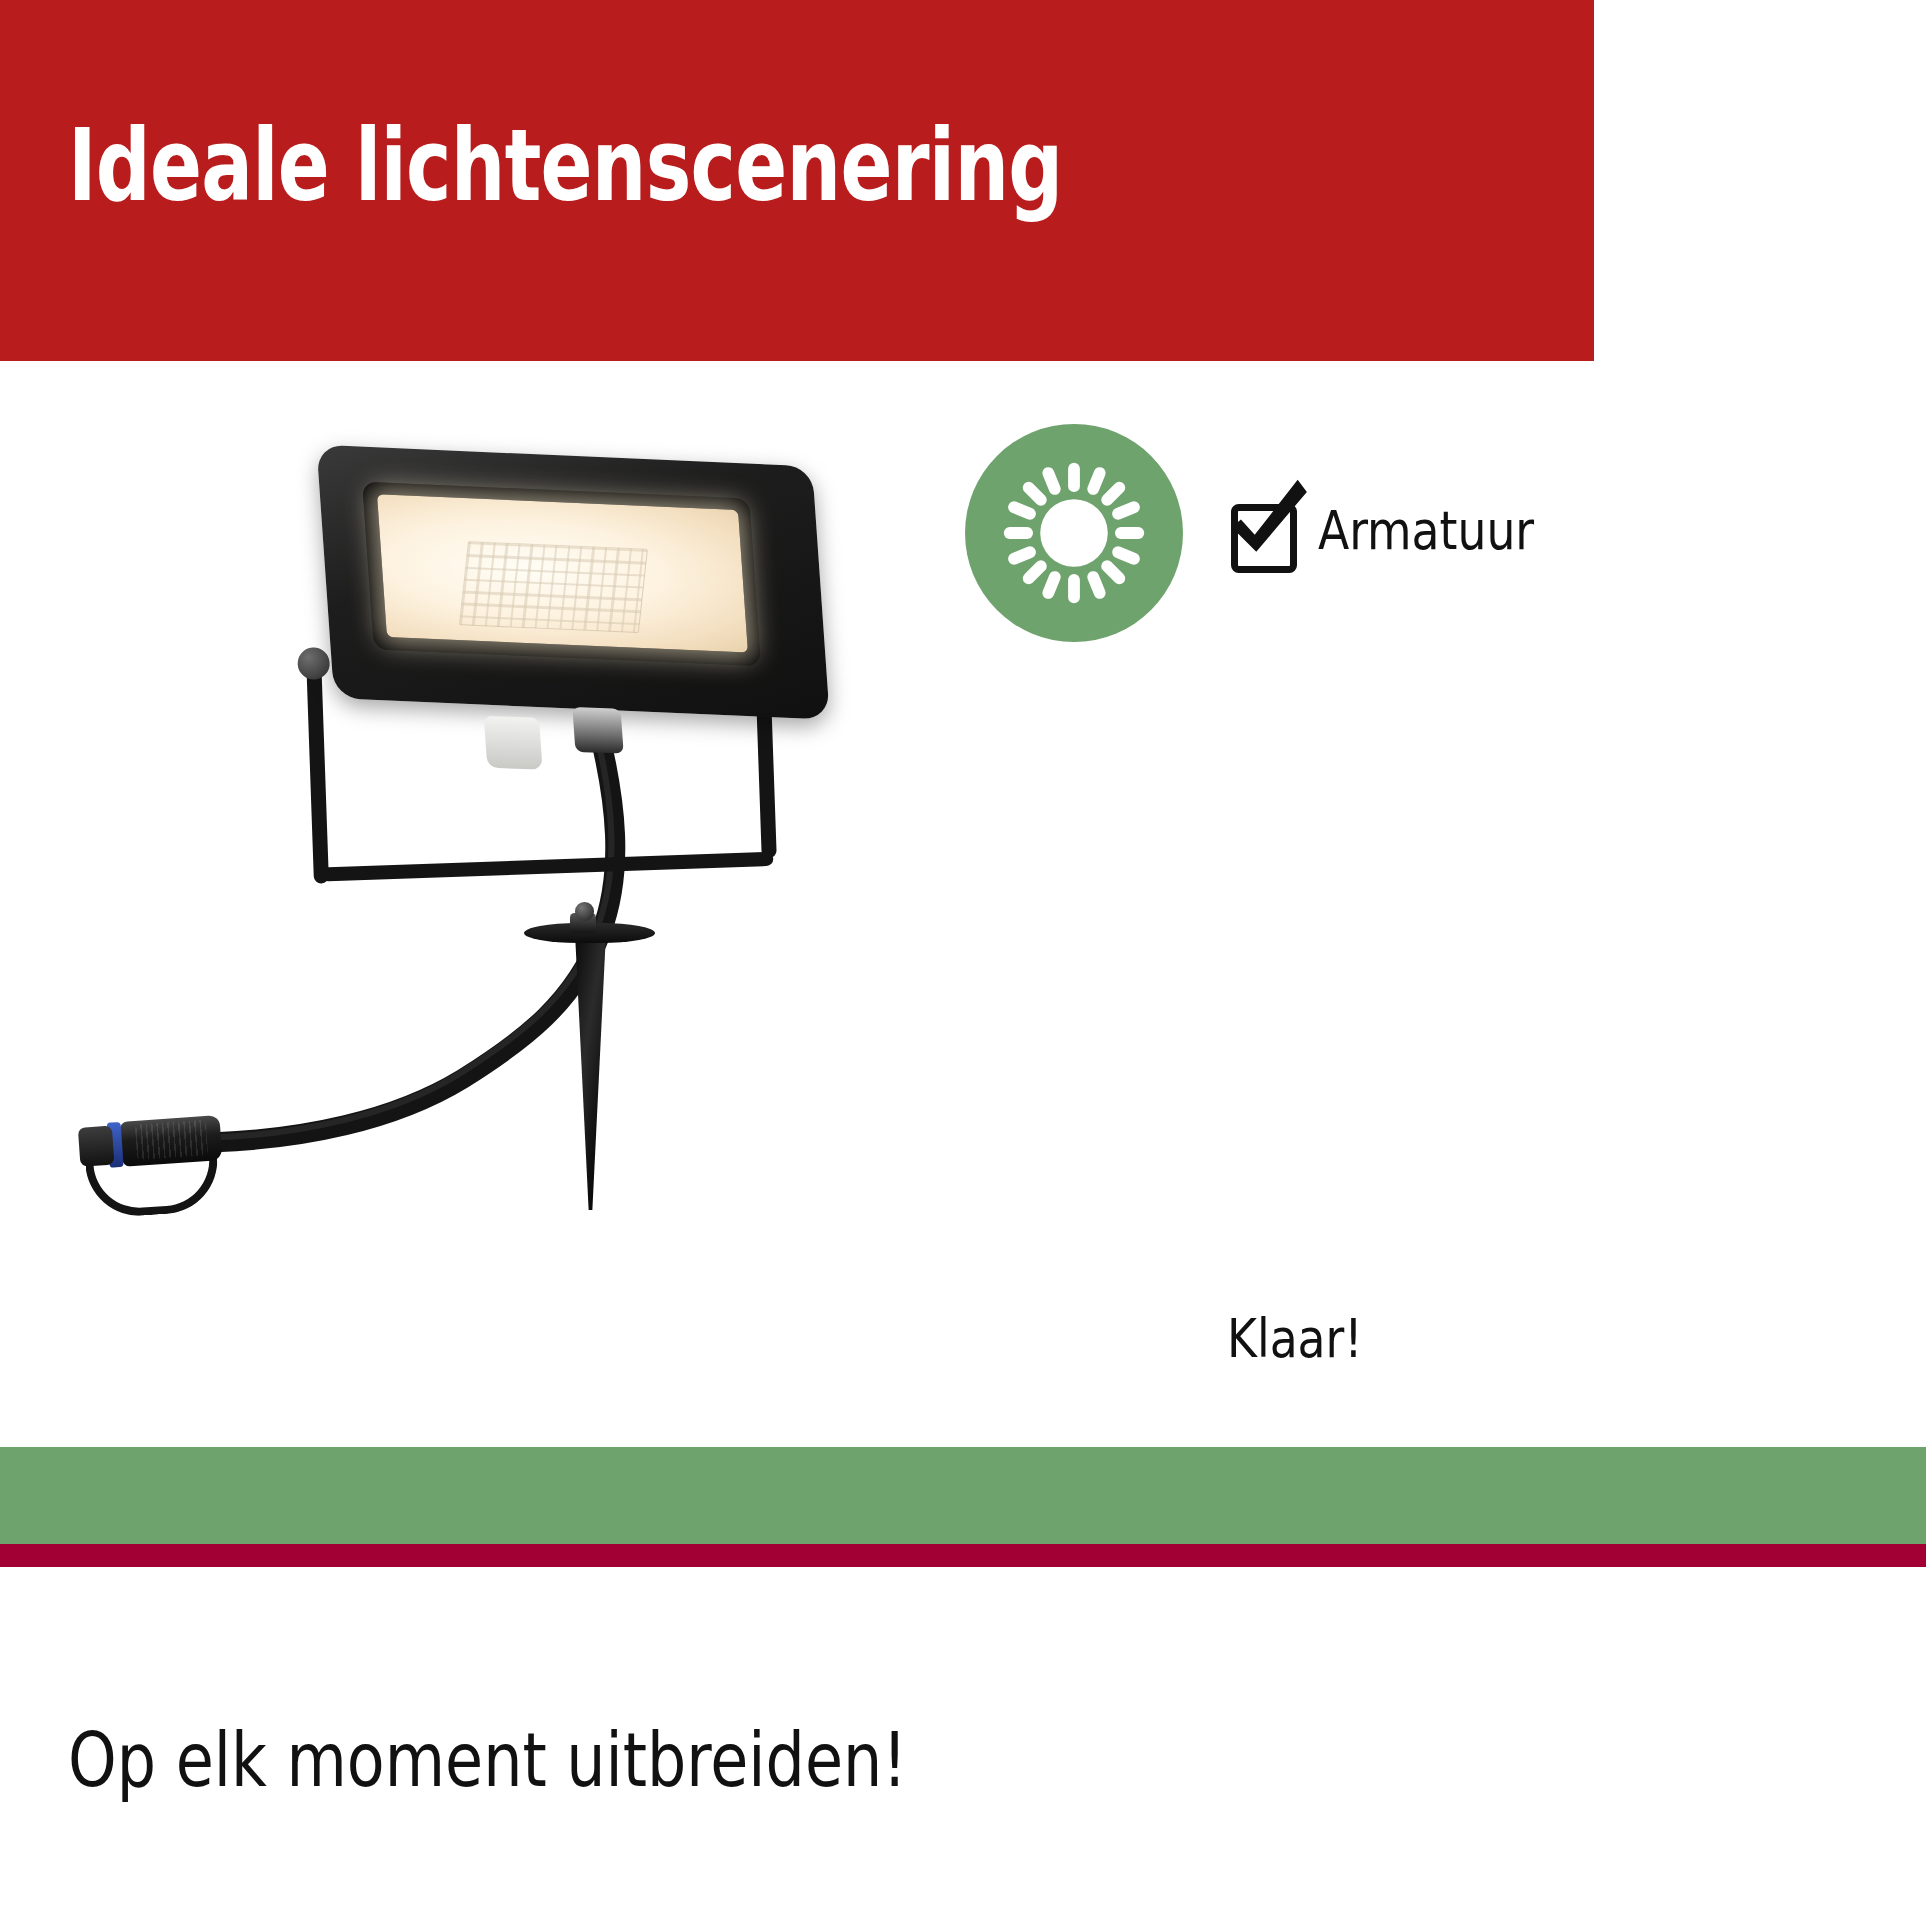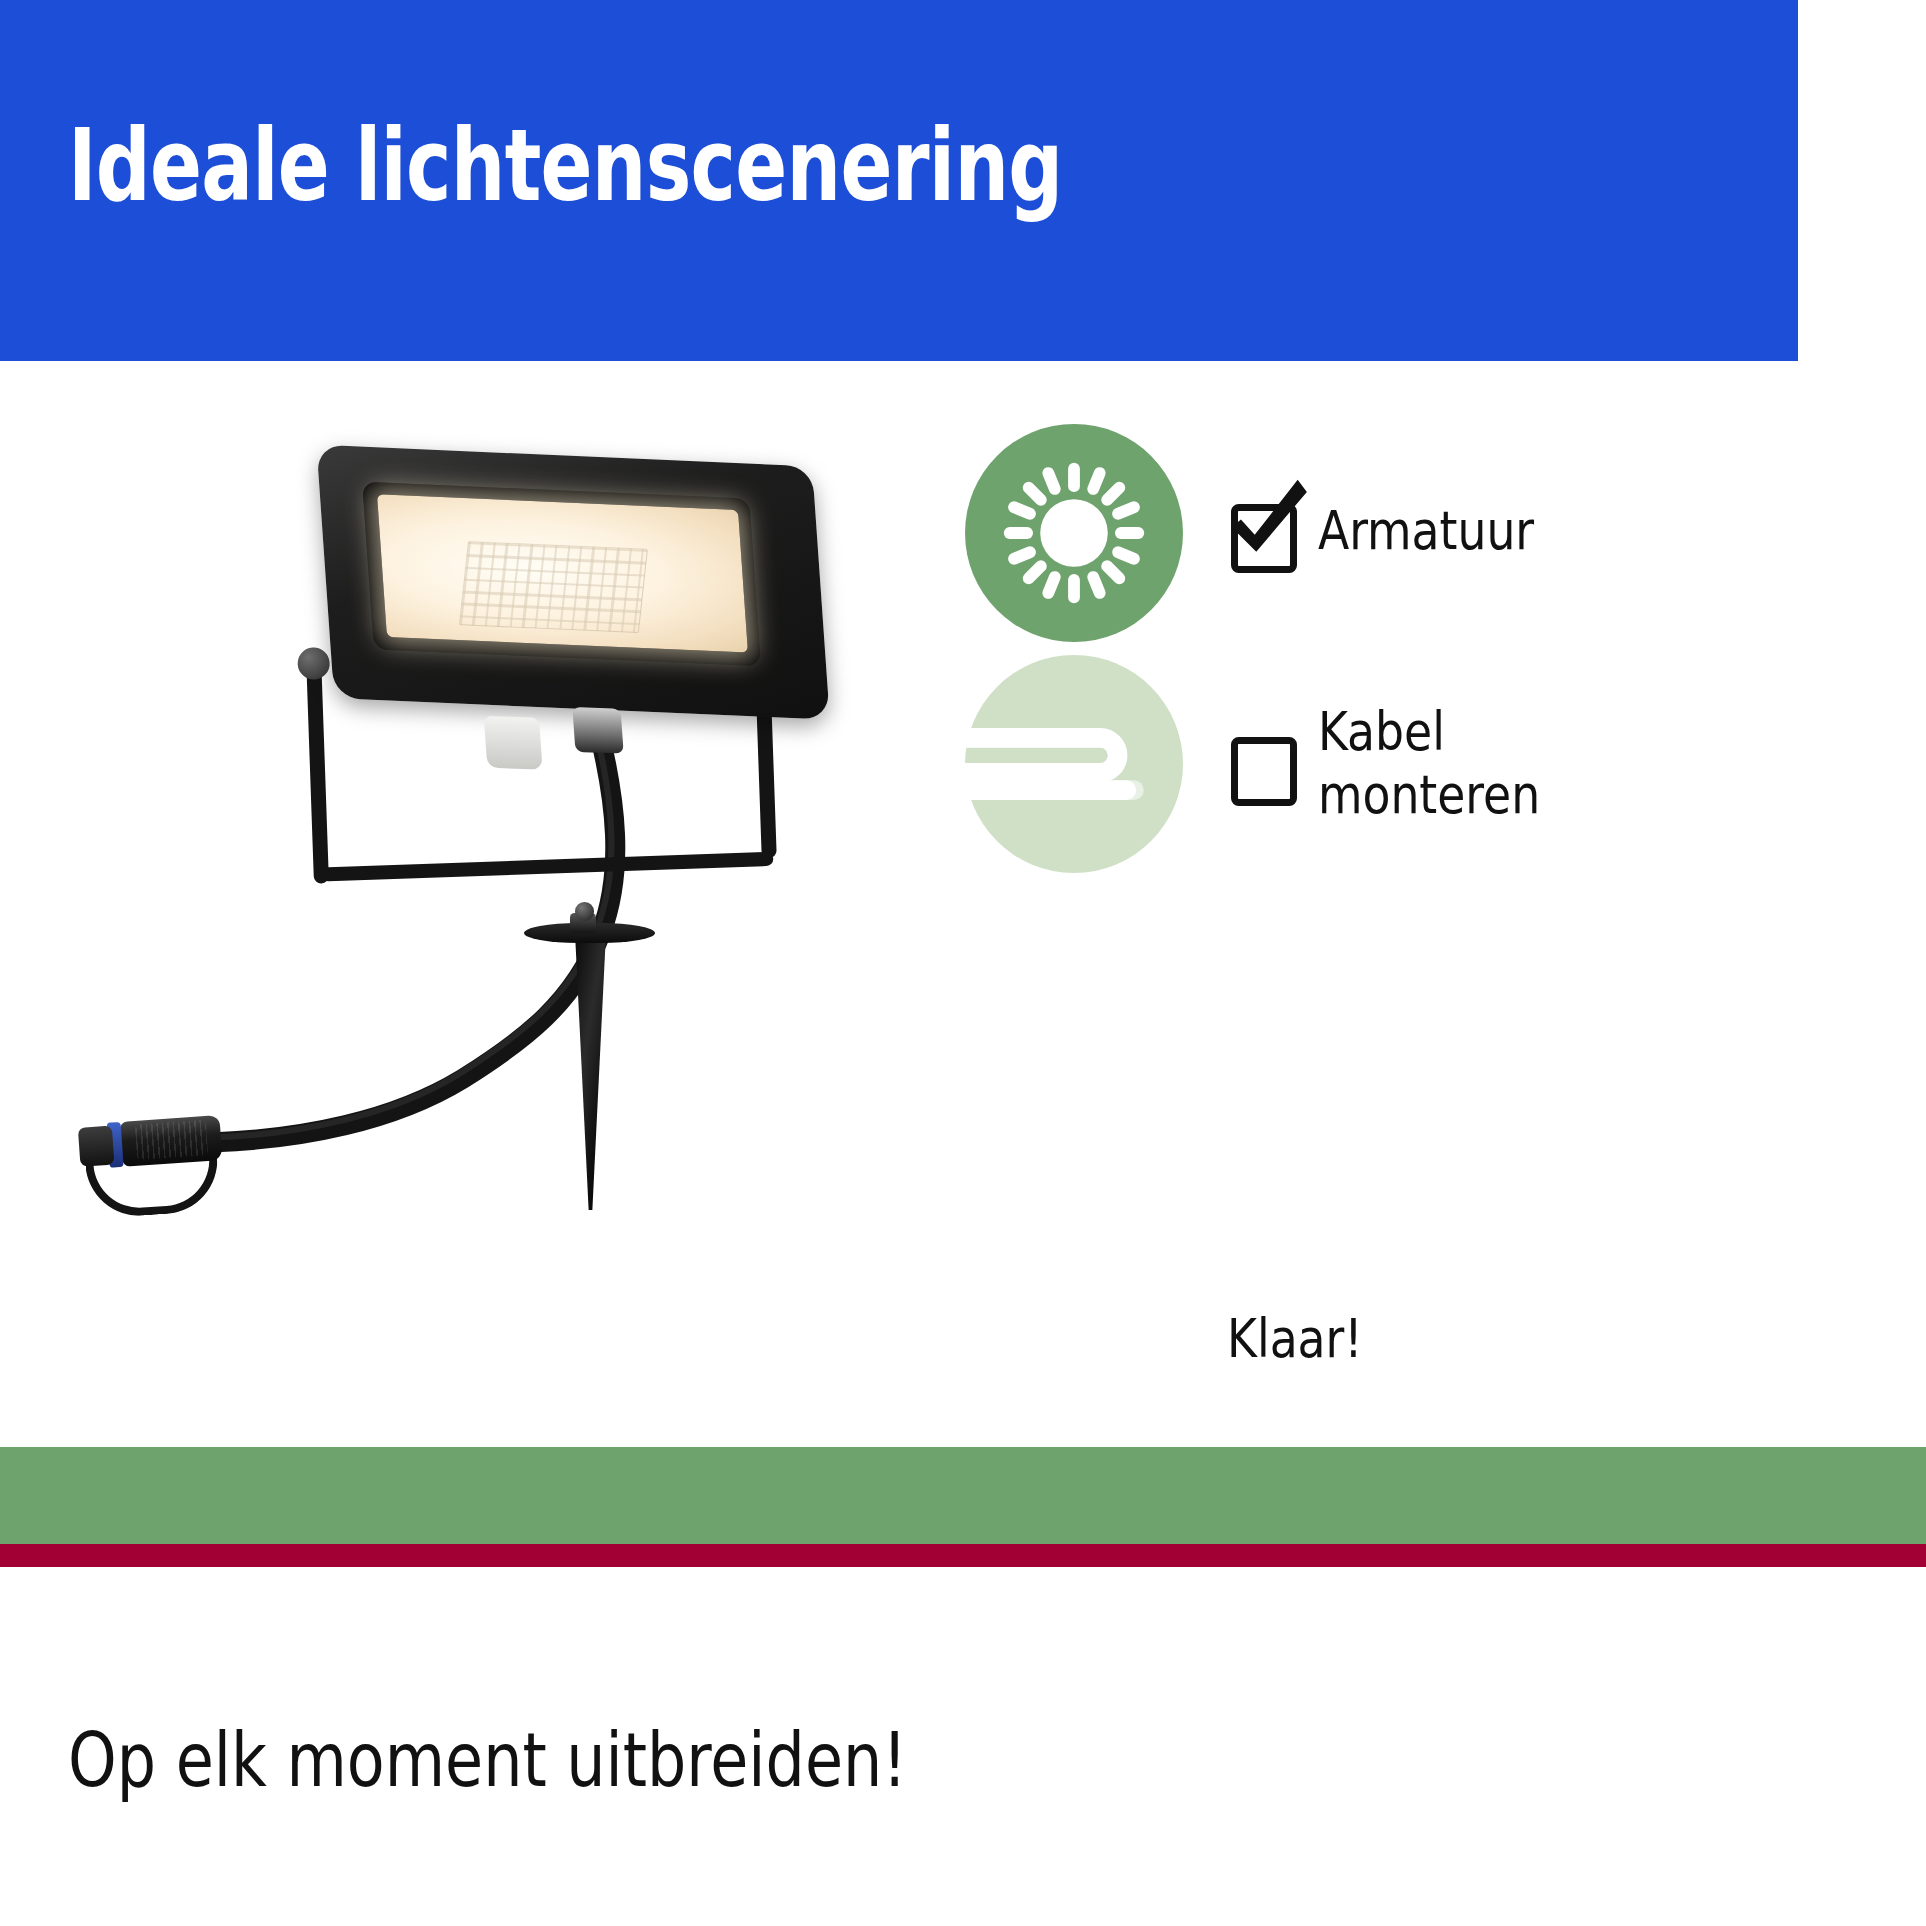--- a/index.html
+++ b/index.html
@@ -6,22 +6,22 @@
   body{
     width:1926px;height:1926px;
     background:#ffffff;
     font-family:"Liberation Sans", sans-serif;
     overflow:hidden;
   }
   .page{position:relative;width:1926px;height:1926px;background:#fff;}
 
   
   .header-band{
-    position:absolute;left:0;top:0;width:1798px;height:361px;
-    background:#1d4ed8;
+    position:absolute;left:0;top:0;width:1594px;height:361px;
+    background:#b91c1c;
   }
   .header-title{
     position:absolute;left:68px;top:116px;
     color:#ffffff;
     font-family:"DejaVu Sans Condensed","Liberation Sans Narrow","Liberation Sans",sans-serif;
     font-weight:700;
     font-size:99px;
     line-height:1.0;
     letter-spacing:-0.8px;
     transform:scaleX(0.86);
@@ -270,35 +270,20 @@
           </g>
         </svg>
       </div>
       <div class="cb row0"></div>
       <svg class="cb-tick" viewBox="0 0 120 120">
         <path d="M 26 62 L 44 82 L 100 10 L 112 26 L 46 104 L 14 72 Z" fill="#111111"></path>
       </svg>
       <div class="label one">Armatuur</div>
     </div>
 
-    <div class="check-row">
-      <div class="badge faded">
-        <svg width="218" height="218" viewBox="0 0 100 100">
-          <g fill="none" stroke="#ffffff" stroke-width="9" stroke-linecap="round" stroke-linejoin="round">
-            <path d="M -12 38 L 62 38 A 8 8 0 0 1 62 54 L -4 54"></path>
-            <path d="M -14 62 L 58 62 L 74 62"></path>
-          </g>
-          <rect x="-18" y="33.5" width="16" height="9" rx="4.5" fill="#ffffff" opacity=".55"></rect>
-          <rect x="64" y="57.5" width="18" height="9" rx="4.5" fill="#ffffff" opacity=".55"></rect>
-        </svg>
-      </div>
-      <div class="cb row1"></div>
-      <div class="label two">Kabel
-monteren</div>
-    </div>
 
   </div>
 
   <div class="klaar">Klaar!</div>
 
   <div class="band-green"></div>
   <div class="band-red"></div>
 
   <div class="footer-text">Op elk moment uitbreiden!</div>
 

